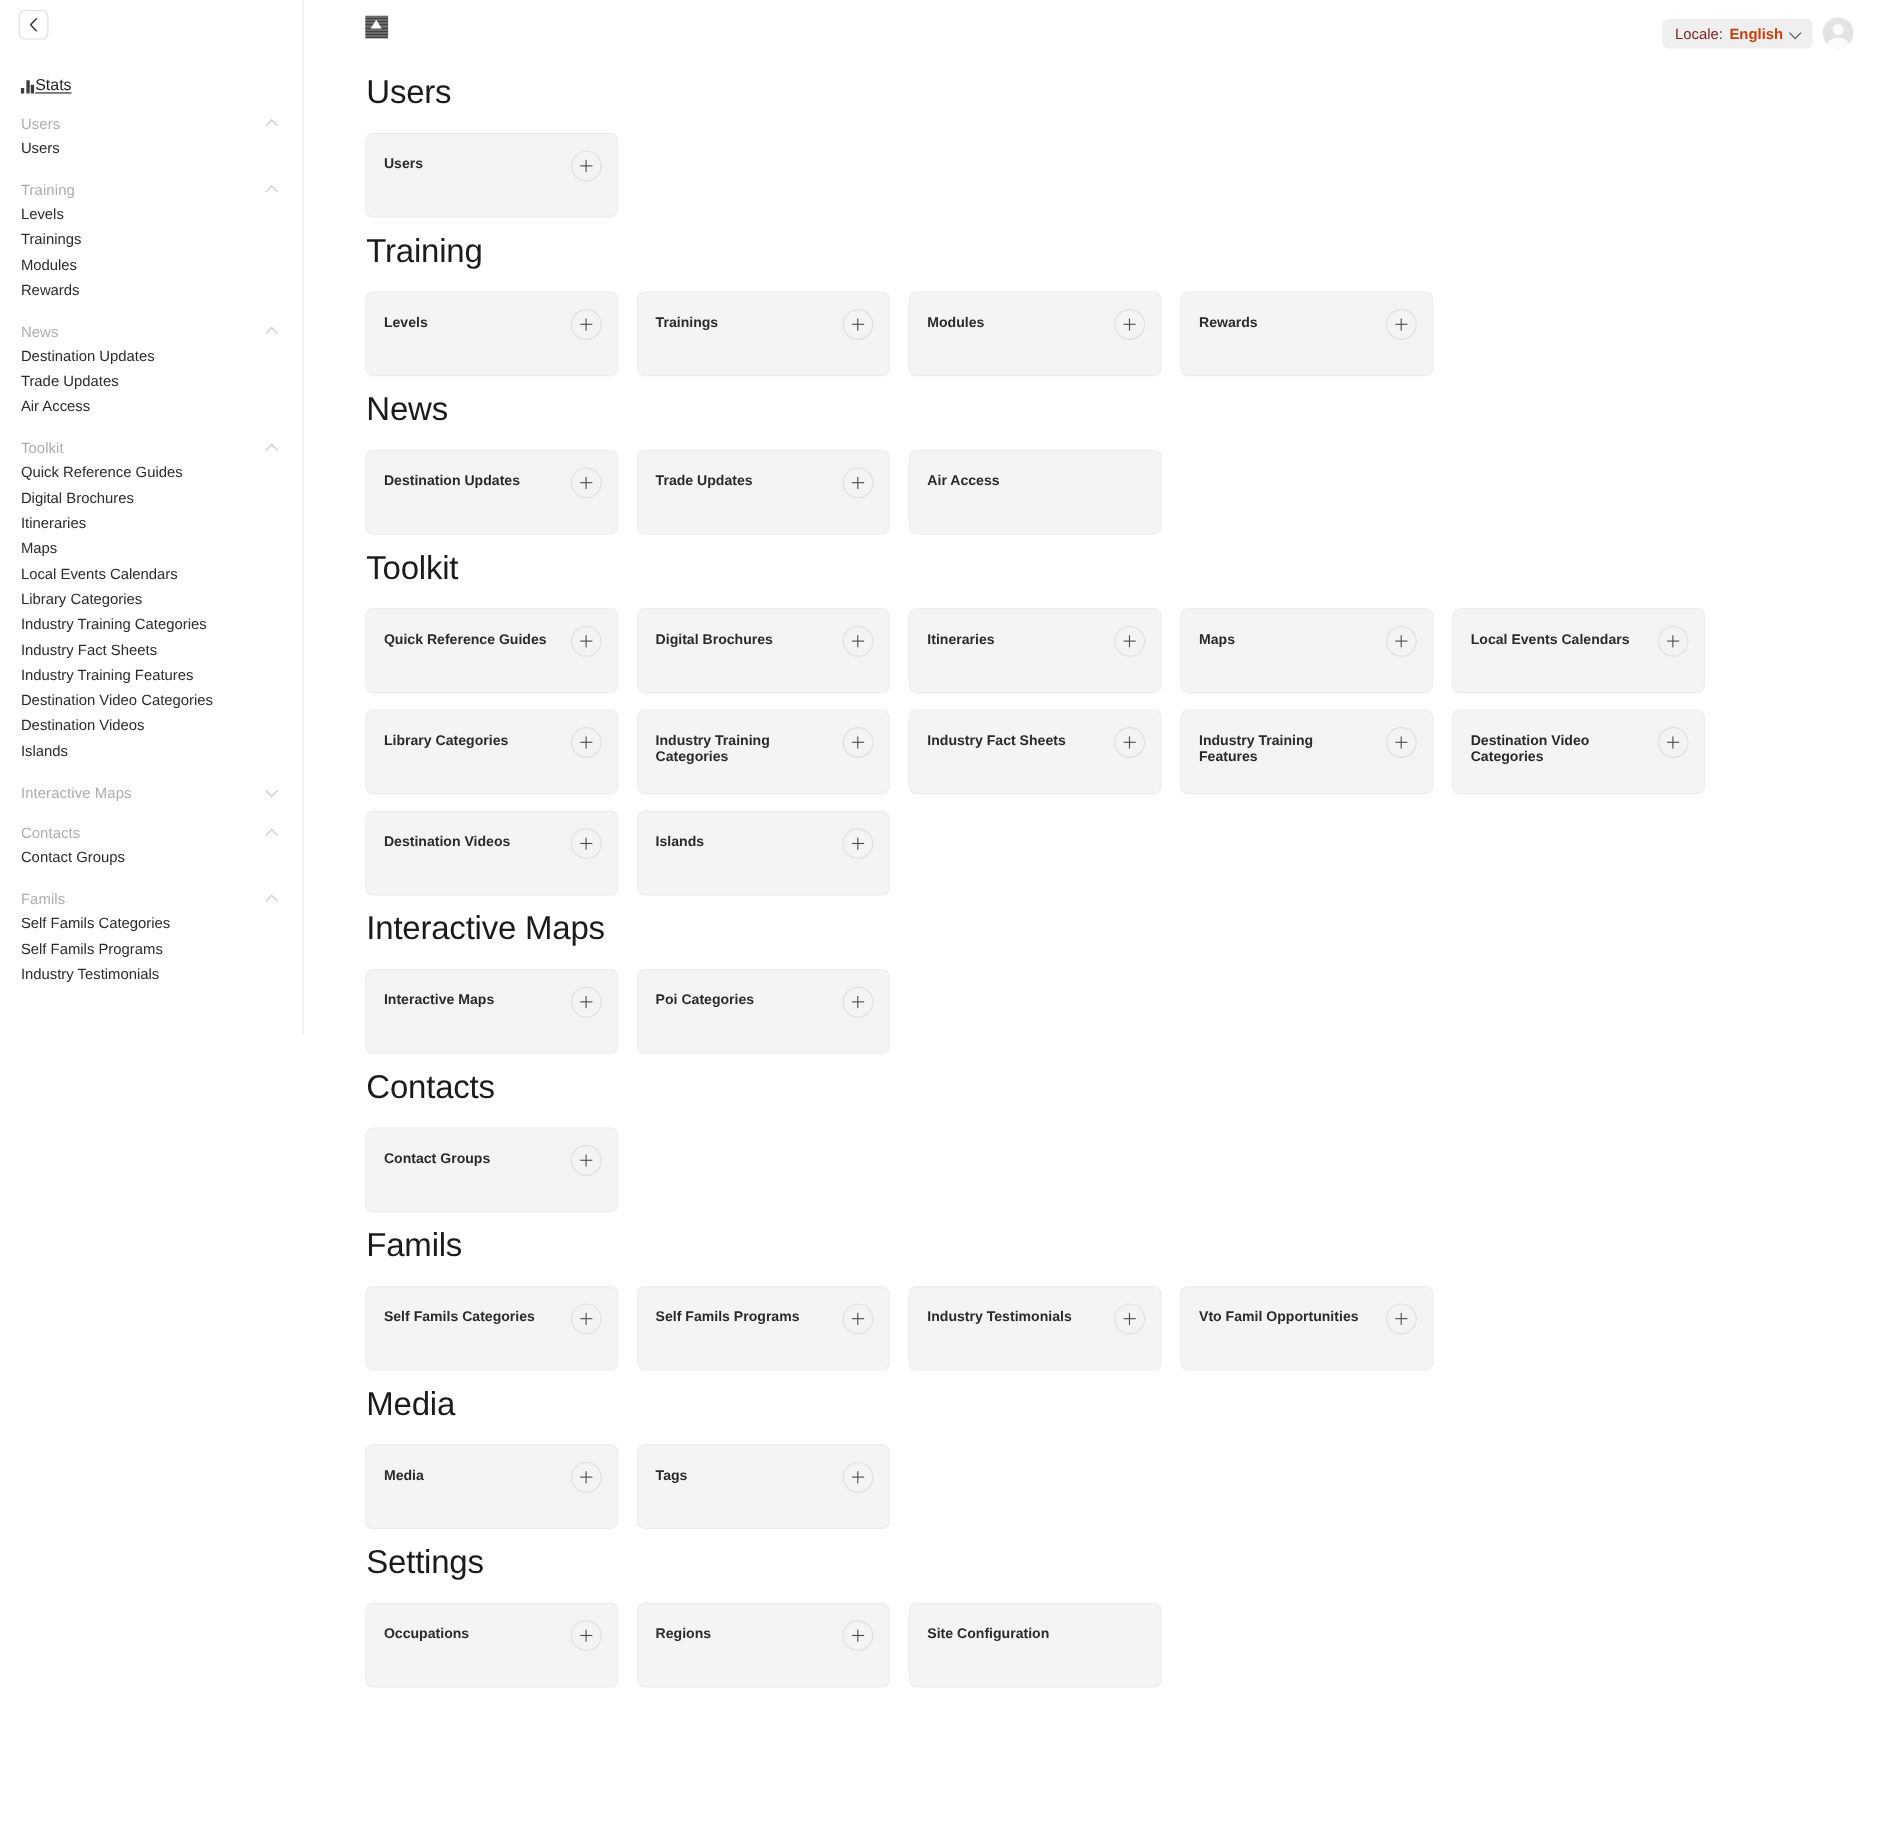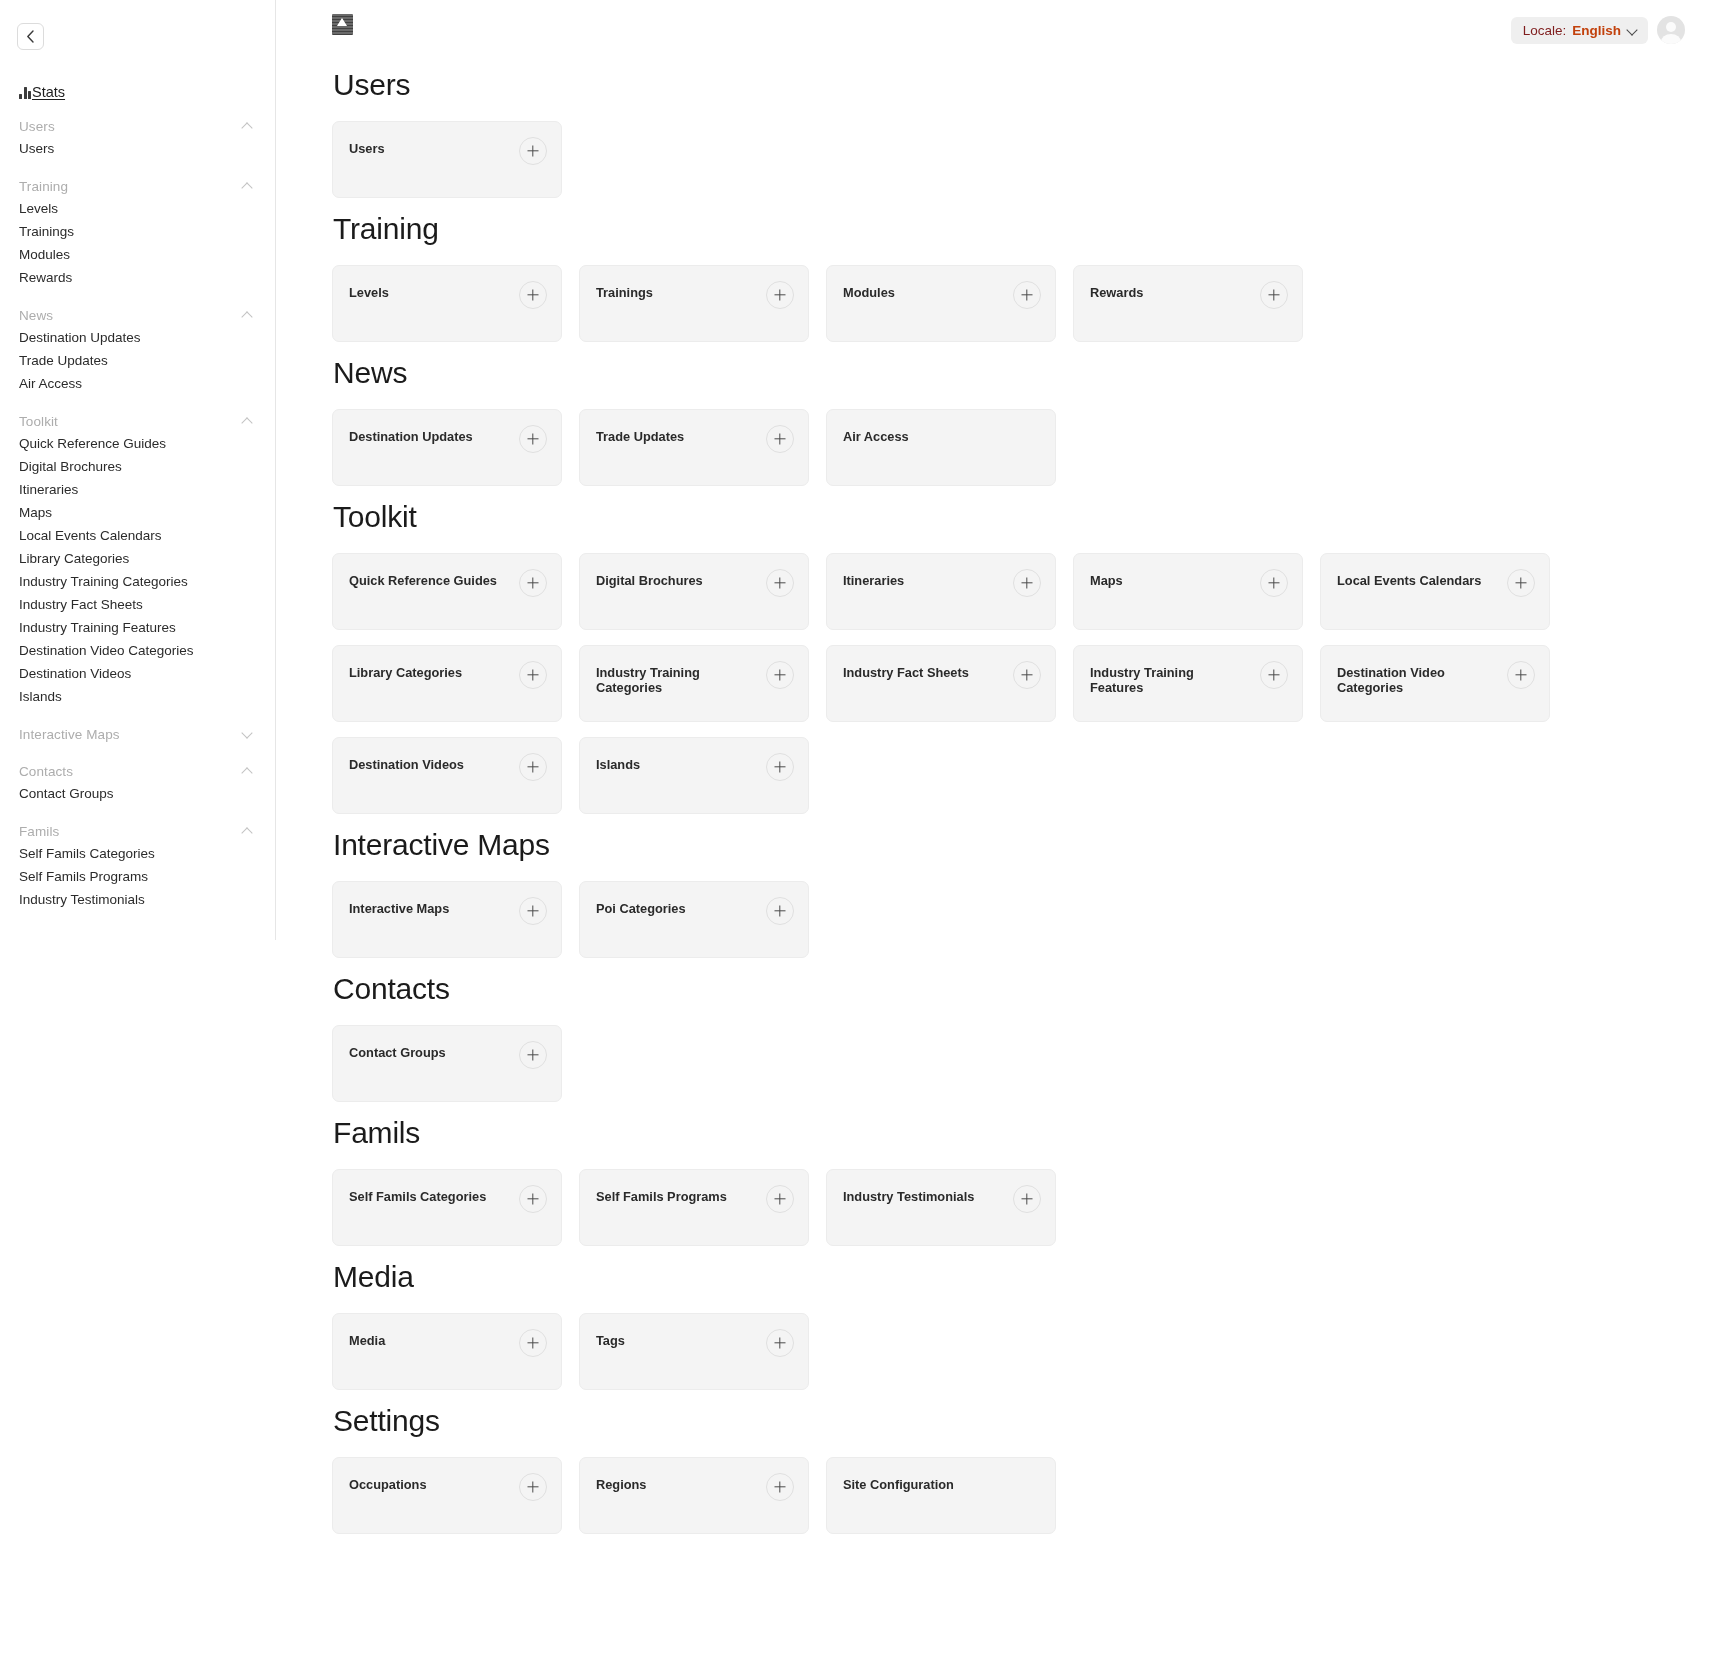--- a/index.html
+++ b/index.html
@@ -11,21 +11,21 @@
     color: #1a1a1a;
     overflow: hidden;
   }
   .app { display: flex; width: 1713px; height: 1664px; }
 
   
   .sidebar {
     width: 276px;
     flex: 0 0 276px;
     background: #ffffff;
-    padding: 22px 0 0 0;
+    padding: 8px 0 0 0;
     position: relative;
   }
   .sidebar::after {
     content: "";
     position: absolute;
     right: 0; top: 0;
     width: 1px; height: 940px;
     background: #e6e6e6;
   }
   .collapse-btn {
@@ -445,20 +445,24 @@
               <button class="plus-btn"></button>
             </div>
             <div class="card">
               <span class="card-label">Self Famils Programs</span>
               <button class="plus-btn"></button>
             </div>
             <div class="card">
               <span class="card-label">Industry Testimonials</span>
               <button class="plus-btn"></button>
             </div>
+            <div class="card">
+              <span class="card-label">Vto Famil Opportunities</span>
+              <button class="plus-btn"></button>
+            </div>
           </div>
         </section>
         <section class="section">
           <h2 class="section-title">Media</h2>
           <div class="card-grid">
             <div class="card">
               <span class="card-label">Media</span>
               <button class="plus-btn"></button>
             </div>
             <div class="card">

